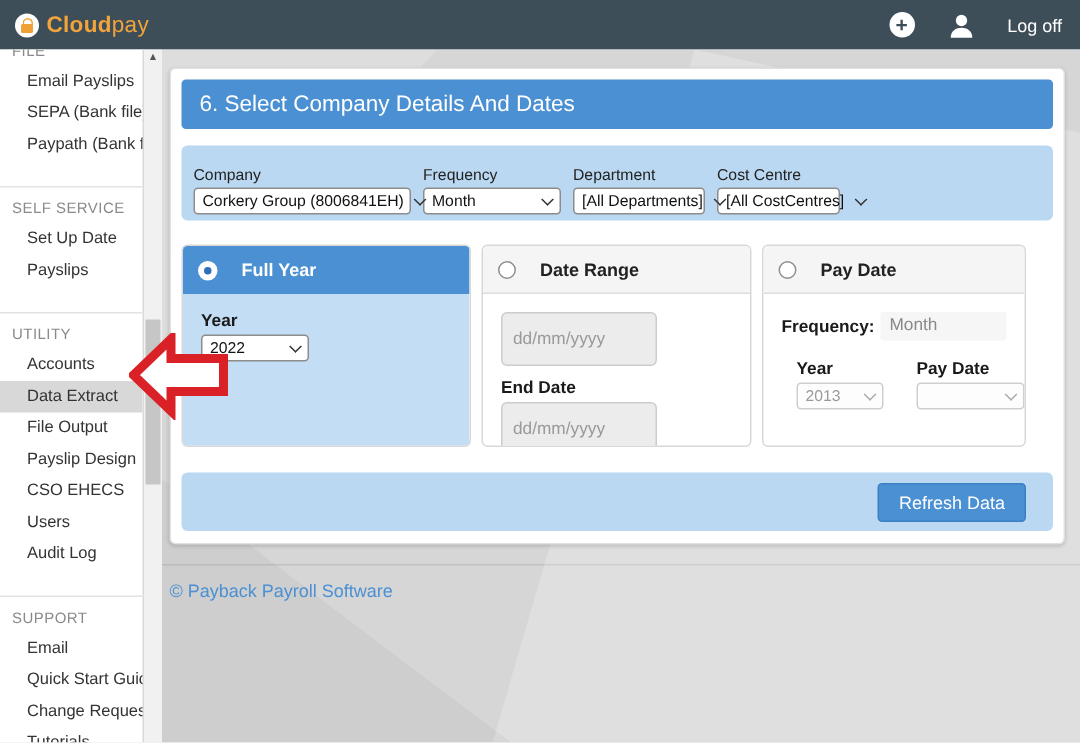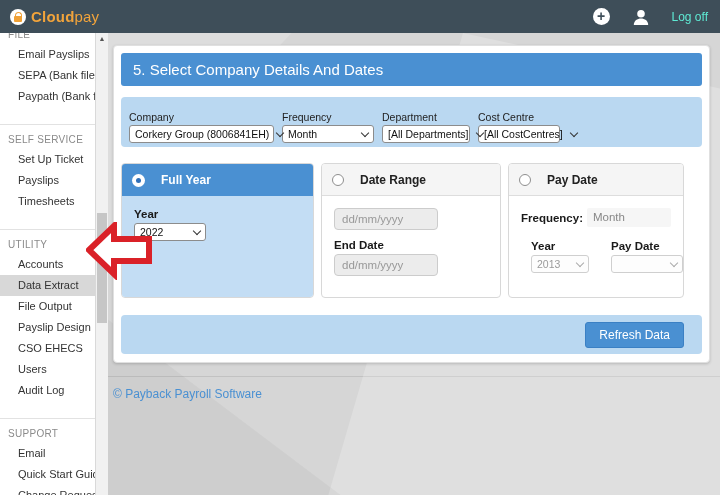--- a/index.html
+++ b/index.html
@@ -9,21 +9,21 @@
   .topbar { height:33px; background:#3e4e59; display:flex; align-items:center; padding:0 12px 0 10px; }
   .brand { display:flex; align-items:center; gap:5px; cursor:pointer; }
   .logo-circ { width:16px; height:16px; border-radius:50%; background:#fff; display:flex; flex-direction:column; align-items:center; justify-content:center; }
   .lock-shackle { width:7px; height:5px; border:1.8px solid #f0a136; border-bottom:none; border-radius:4px 4px 0 0; }
   .lock-body { width:8px; height:6px; background:#f0a136; border-radius:1px; margin-top:-1px; }
   .brand-text { font-size:15px; color:#f2a43b; letter-spacing:0.2px; }
   .brand-text b { font-weight:bold; }
   .topbar-right { margin-left:auto; display:flex; align-items:center; gap:22px; }
   .plus-icon { width:17px; height:17px; border-radius:50%; background:#fff; color:#3e4e59; font-size:14px; font-weight:bold; line-height:16px; text-align:center; cursor:pointer; }
   .person-icon { cursor:pointer; display:block; }
-  .logoff { color:#5eead4; font-size:12px; cursor:pointer; }
+  .logoff { color:#ffffff; font-size:12px; cursor:pointer; }
 
   
   .page { display:flex; height:462px; }
 
   
   .sidebar { width:96px; background:#fff; border-right:1px solid #d9d9d9; overflow:hidden; padding-top:0; flex:none; }
   .side-section { border-top:1px solid #e2e2e2; padding-top:6px; margin-top:17px; }
   .side-section:first-child { border-top:none; margin-top:0; padding-top:0; }
   .side-label { font-size:10px; color:#8a8a8a; padding:3px 0 4px 8px; letter-spacing:0.3px; }
   .side-label.clip { margin-top:-7px; }
@@ -62,21 +62,21 @@
   .panel.pd { width:176px; }
   .phead { height:32px; display:flex; align-items:center; gap:16px; padding:0 10px; font-size:12px; font-weight:bold; cursor:pointer; }
   .phead.blue { background:#4a90d2; color:#fff; }
   .phead.gray { background:#f5f5f5; color:#222; border-bottom:1px solid #ddd; }
   .radio-on { width:13px; height:13px; border-radius:50%; background:#fff; display:grid; place-items:center; flex:none; cursor:pointer; }
   .radio-on i { width:5px; height:5px; border-radius:50%; background:#2f6fb8; }
   .radio-off { width:12px; height:12px; border-radius:50%; background:#fff; border:1px solid #8f8f8f; flex:none; cursor:pointer; }
   .pbody { padding:12px; }
   .panel.fy .pbody { background:#c3ddf4; height:103px; }
   .blabel { font-size:11.5px; font-weight:bold; color:#1a1a1a; margin-bottom:3px; }
-  .date-input { width:104px; height:22px; background:#ececec; border:1px solid #ccc; border-radius:4px; font-size:11.5px; color:#999; padding:0 7px; font-family:"Liberation Sans", sans-serif; }
+  .date-input { width:104px; height:36px; background:#ececec; border:1px solid #ccc; border-radius:4px; font-size:11.5px; color:#999; padding:0 7px; font-family:"Liberation Sans", sans-serif; }
   .date-input::placeholder { color:#999; }
   .dr-gap { height:9px; }
   .freq-row { display:flex; align-items:center; gap:4px; }
   .freq-val { flex:1; background:#f6f6f6; border-radius:2px; font-size:11.5px; color:#888; padding:3px 6px; height:19px; }
   .pd-cols { display:flex; gap:22px; padding-left:10px; margin-top:13px; }
   .pd-col { display:flex; flex-direction:column; }
 
   .refresh-bar { background:#bad8f1; border-radius:4px; height:39px; display:flex; align-items:center; justify-content:flex-end; padding-right:18px; }
   .refresh-btn { background:#4a90d2; border:1px solid #3b80c4; color:#fff; font-size:12px; padding:5px 13px; border-radius:3px; cursor:pointer; font-family:"Liberation Sans", sans-serif; }
 
@@ -111,23 +111,22 @@
 
   <div class="sidebar">
     <div class="side-section">
       <div class="side-label clip">FILE</div>
       <div class="side-item">Email Payslips</div>
       <div class="side-item">SEPA (Bank file)</div>
       <div class="side-item">Paypath (Bank file)</div>
     </div>
     <div class="side-section">
       <div class="side-label">SELF SERVICE</div>
-      <div class="side-item">Set Up Ticket</div>
+      <div class="side-item">Set Up Date</div>
       <div class="side-item">Payslips</div>
-      <div class="side-item">Timesheets</div>
     </div>
     <div class="side-section">
       <div class="side-label">UTILITY</div>
       <div class="side-item">Accounts</div>
       <div class="side-item sel">Data Extract</div>
       <div class="side-item">File Output</div>
       <div class="side-item">Payslip Design</div>
       <div class="side-item">CSO EHECS</div>
       <div class="side-item">Users</div>
       <div class="side-item">Audit Log</div>
@@ -146,21 +145,21 @@
     <div class="scroll-up">▲</div>
     <div class="scroll-thumb"></div>
   </div>
 
   <div class="main">
     <div class="facet f1"></div>
     <div class="facet f2"></div>
     <div class="facet f3"></div>
 
     <div class="card">
-      <div class="section-title">5. Select Company Details And Dates</div>
+      <div class="section-title">6. Select Company Details And Dates</div>
 
       <div class="filter-row">
         <div class="fgroup">
           <div class="flabel">Company</div>
           <div class="selbox w-company">
             <span>Corkery Group (8006841EH)</span>
             <span class="chev"></span>
           </div>
         </div>
         <div class="fgroup">

